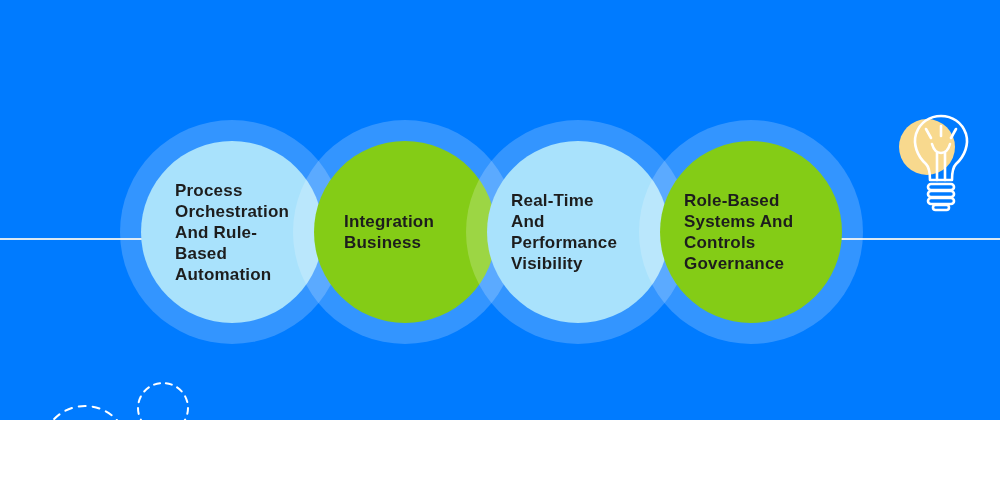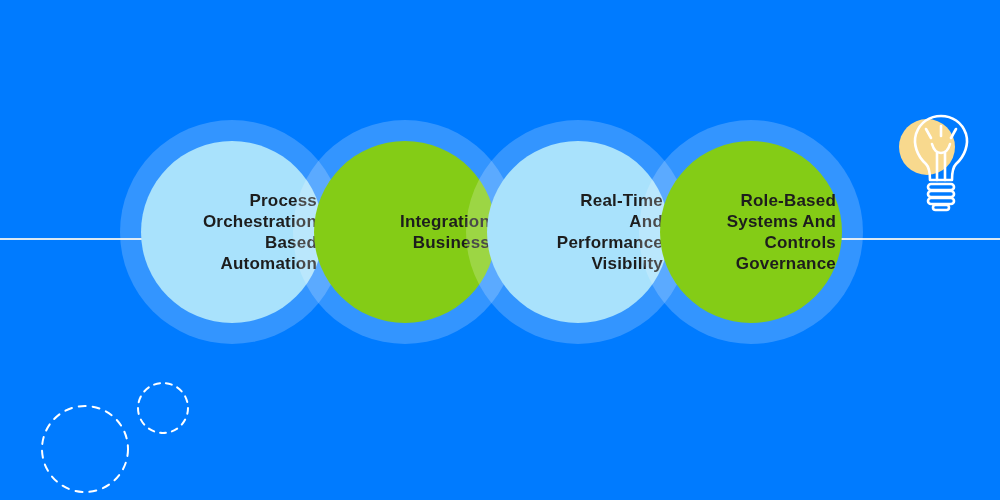--- a/index.html
+++ b/index.html
@@ -1,24 +1,23 @@
 <!DOCTYPE html>
 <html><head>
 <meta charset="utf-8">
 <style>
   html, body { margin: 0; padding: 0; }
   body { font-family: "Liberation Sans", "DejaVu Sans", sans-serif; }
 
   .stage {
     position: relative;
     width: 1000px;
-    height: 500px;
+    height: 420px;
     background: #007BFF;
     overflow: hidden;
-    text-align: right;
   }
 
   .divider {
     position: absolute;
     left: 0;
     top: 238px;
     width: 1000px;
     height: 2px;
     background: #D9E8F4;
   }
@@ -82,20 +81,21 @@
 <body>
 
 <div class="stage">
 
   <div class="divider"></div>
 
   <div class="halo halo-1"></div>
   <div class="disc disc-1 light">
     <div class="line">Process</div>
     <div class="line">Orchestration</div>
+    <div class="line">And Rule-</div>
     <div class="line">Based</div>
     <div class="line">Automation</div>
   </div>
 
   <div class="halo halo-2"></div>
   <div class="disc disc-2 white">
     <div class="line">Integration</div>
     <div class="line">Business</div>
   </div>
 

